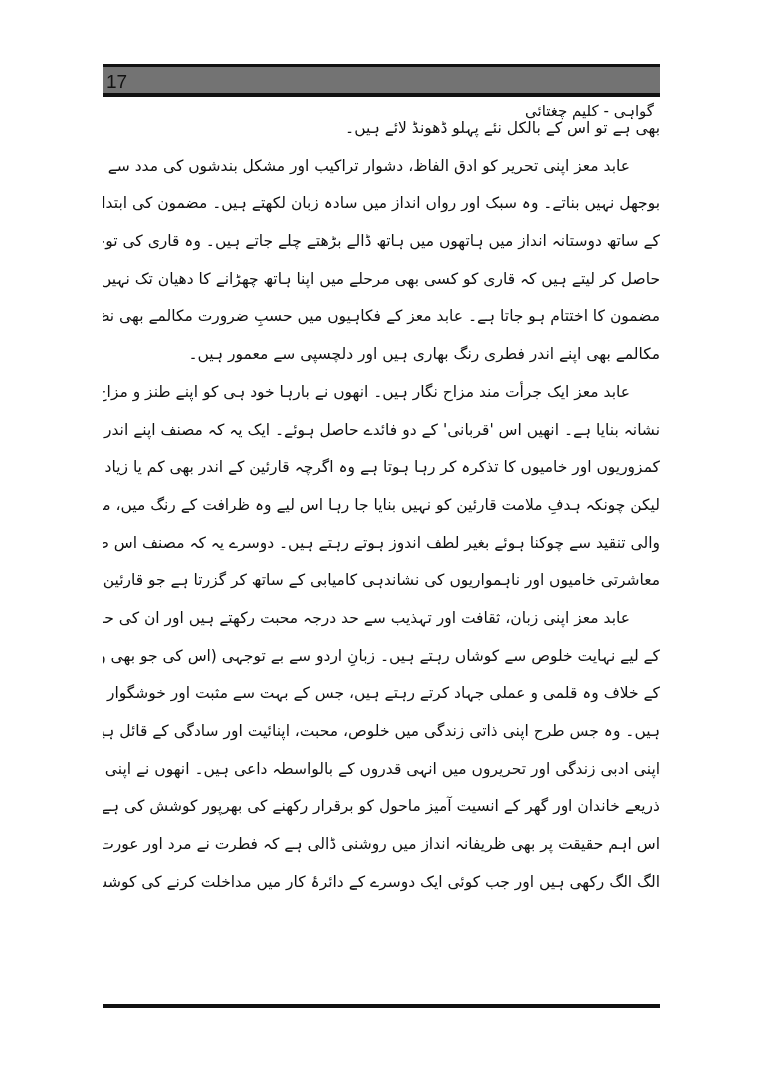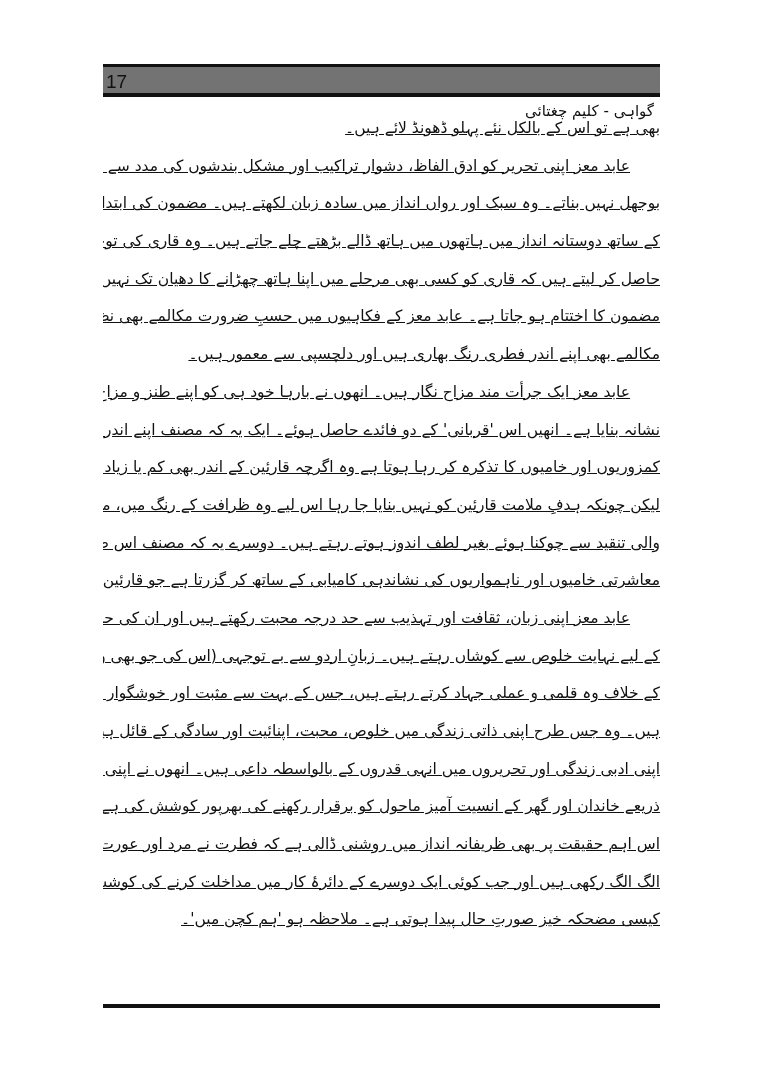--- a/index.html
+++ b/index.html
@@ -17,21 +17,21 @@
     position: absolute; left: 3px; top: 3px; font-family: "Liberation Sans", sans-serif;
     font-size: 19px; color: #111; line-height: 24px;
   }
   .running-title {
     position: absolute; right: 6px; top: 1px; direction: rtl;
     font-family: "DejaVu Sans", sans-serif; font-size: 15px; line-height: 24px; color: #111; margin-top: 31px;
   }
   .body-text {
     position: absolute; left: 103px; top: 110px; width: 557px;
     direction: rtl; text-align: justify;
-    font-family: "DejaVu Sans", sans-serif; font-size: 15.5px; line-height: 37.7px; color: #111; text-decoration: underline;
+    font-family: "DejaVu Sans", sans-serif; font-size: 15.5px; line-height: 37.7px; color: #111;
   }
   .line { display: block; white-space: nowrap; overflow: hidden; height: 37.7px; text-align-last: justify; }
   .line.last { text-align-last: right; }
   .line.indent { padding-right: 30px; }
   .footer-rule {
     position: absolute; left: 103px; top: 1004px; width: 557px; height: 4px; background: #111;
   }
 </style>
 </head>
 <body>
@@ -64,18 +64,17 @@
       </div>
       <div>
         <span class="line indent">عابد معز اپنی زبان، ثقافت اور تہذیب سے حد درجہ محبت رکھتے ہیں اور ان کی حفاظت</span>
         <span class="line">کے لیے نہایت خلوص سے کوشاں رہتے ہیں۔ زبانِ اردو سے بے توجہی (اس کی جو بھی وجوہ ہوں)</span>
         <span class="line">کے خلاف وہ قلمی و عملی جہاد کرتے رہتے ہیں، جس کے بہت سے مثبت اور خوشگوار نتائج بر آمد ہوئے</span>
         <span class="line">ہیں۔ وہ جس طرح اپنی ذاتی زندگی میں خلوص، محبت، اپنائیت اور سادگی کے قائل ہیں، اسی طرح</span>
         <span class="line">اپنی ادبی زندگی اور تحریروں میں انہی قدروں کے بالواسطہ داعی ہیں۔ انھوں نے اپنی تحریروں کے</span>
         <span class="line">ذریعے خاندان اور گھر کے انسیت آمیز ماحول کو برقرار رکھنے کی بھرپور کوشش کی ہے۔ انھوں نے</span>
         <span class="line">اس اہم حقیقت پر بھی ظریفانہ انداز میں روشنی ڈالی ہے کہ فطرت نے مرد اور عورت کی ذمہ داریاں</span>
         <span class="line">الگ الگ رکھی ہیں اور جب کوئی ایک دوسرے کے دائرۂ کار میں مداخلت کرنے کی کوشش کرتا ہے تو</span>
-        <span class="line last">کیسی مضحکہ خیز صورتِ حال پیدا ہوتی ہے۔ ملاحظہ ہو 'ہم کچن میں'۔</span>
       </div>
     </div>
 
   <div class="footer-rule"></div>
 </div>
 
 </body></html>

